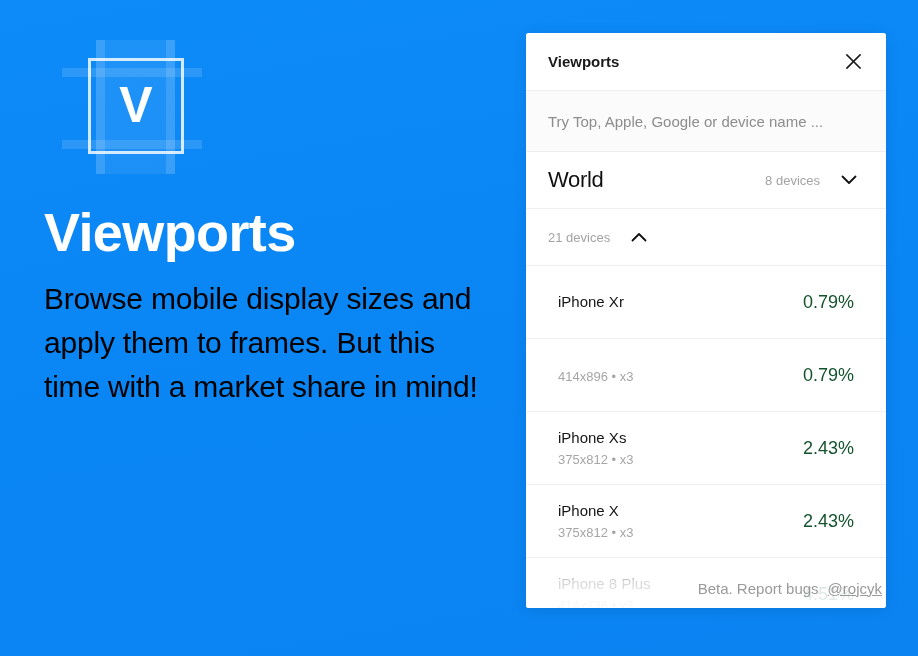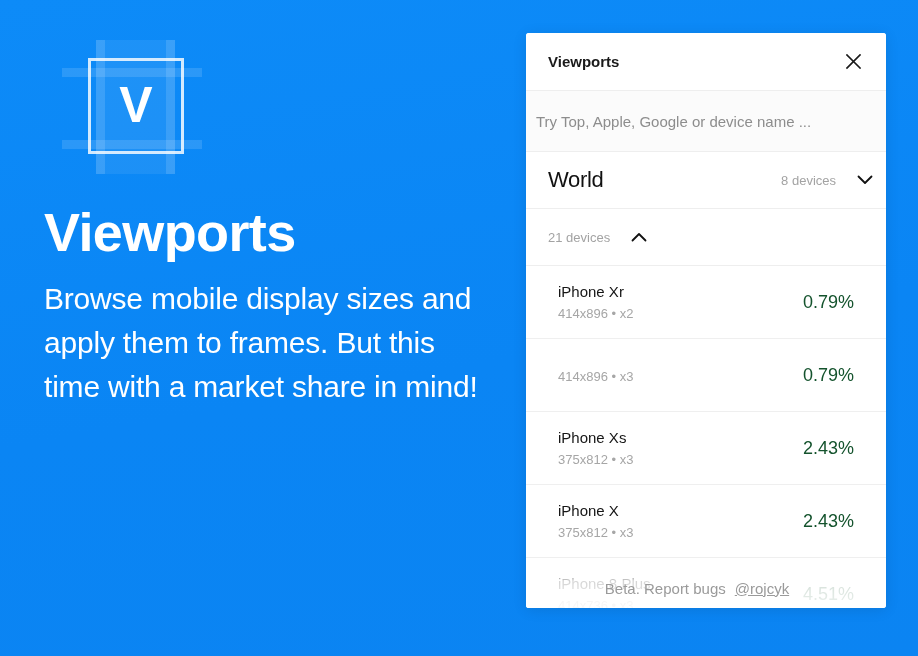--- a/index.html
+++ b/index.html
@@ -78,21 +78,21 @@
     margin-top: 30px;
     color: #ffffff;
     font-size: 54px;
     font-weight: 700;
     letter-spacing: -0.6px;
     line-height: 1.05;
   }
 
   .promo-body {
     margin-top: 16px;
-    color: #ffffff;
+    color: #000000;
     font-size: 30px;
     font-weight: 400;
     line-height: 1.47;
     letter-spacing: -0.2px;
     max-width: 450px;
   }
 
   
   .panel {
     position: absolute;
@@ -132,21 +132,21 @@
     justify-content: center;
     cursor: pointer;
   }
   .close-btn svg { display: block; }
 
   .search-row {
     height: 61px;
     flex: 0 0 61px;
     display: flex;
     align-items: center;
-    padding: 0 10px;
+    padding: 0 22px;
     background: #fbfbfb;
     border-bottom: 1px solid #eeeeee;
   }
   .search-input {
     border: 0;
     outline: 0;
     background: transparent;
     width: 100%;
     font-family: "Liberation Sans", sans-serif;
     font-size: 15px;
@@ -157,21 +157,21 @@
   .list {
     flex: 1 1 auto;
     overflow: hidden;
     position: relative;
   }
 
   .group-head {
     height: 57px;
     display: flex;
     align-items: center;
-    padding: 0 12px 0 22px;
+    padding: 0 28px 0 22px;
     border-bottom: 1px solid #eeeeee;
     cursor: pointer;
     background: #fff;
   }
   .group-name {
     font-size: 22px;
     font-weight: 400;
     color: #111111;
     letter-spacing: -0.3px;
     flex: 1;
@@ -216,26 +216,26 @@
     font-size: 18px;
     color: #14532d;
     font-weight: 400;
     white-space: nowrap;
   }
 
   
   .beta-overlay {
     position: absolute;
     left: 0;
-    right: 18px;
+    right: 4px;
     bottom: 0;
     height: 40px;
     display: flex;
     align-items: center;
-    justify-content: center;
+    justify-content: flex-end;
     background: linear-gradient(to bottom, rgba(255,255,255,0) 0%, rgba(255,255,255,0.82) 32%, rgba(255,255,255,0.92) 100%);
     pointer-events: none;
     font-size: 15px;
     color: #9a9a9a;
   }
   .beta-overlay a {
     color: #9a9a9a;
     text-decoration: underline;
     margin-left: 9px;
     pointer-events: auto;
@@ -297,21 +297,20 @@
       <span class="chev">
         <svg width="16" height="10" viewBox="0 0 16 10" aria-hidden="true">
           <path d="M1.5 8.5 L8 2 L14.5 8.5" stroke="#111" stroke-width="1.8" fill="none" stroke-linecap="round" stroke-linejoin="round"></path>
         </svg>
       </span>
     </div>
 
     <div class="device-row">
       <div class="device-info">
         <div class="device-name">iPhone Xr</div>
-        <div class="device-spec">414x896 • x2</div>
       </div>
       <div class="device-share">0.79%</div>
     </div>
 
     <div class="device-row">
       <div class="device-info">
         <div class="device-spec">414x896 • x3</div>
       </div>
       <div class="device-share">0.79%</div>
     </div>

